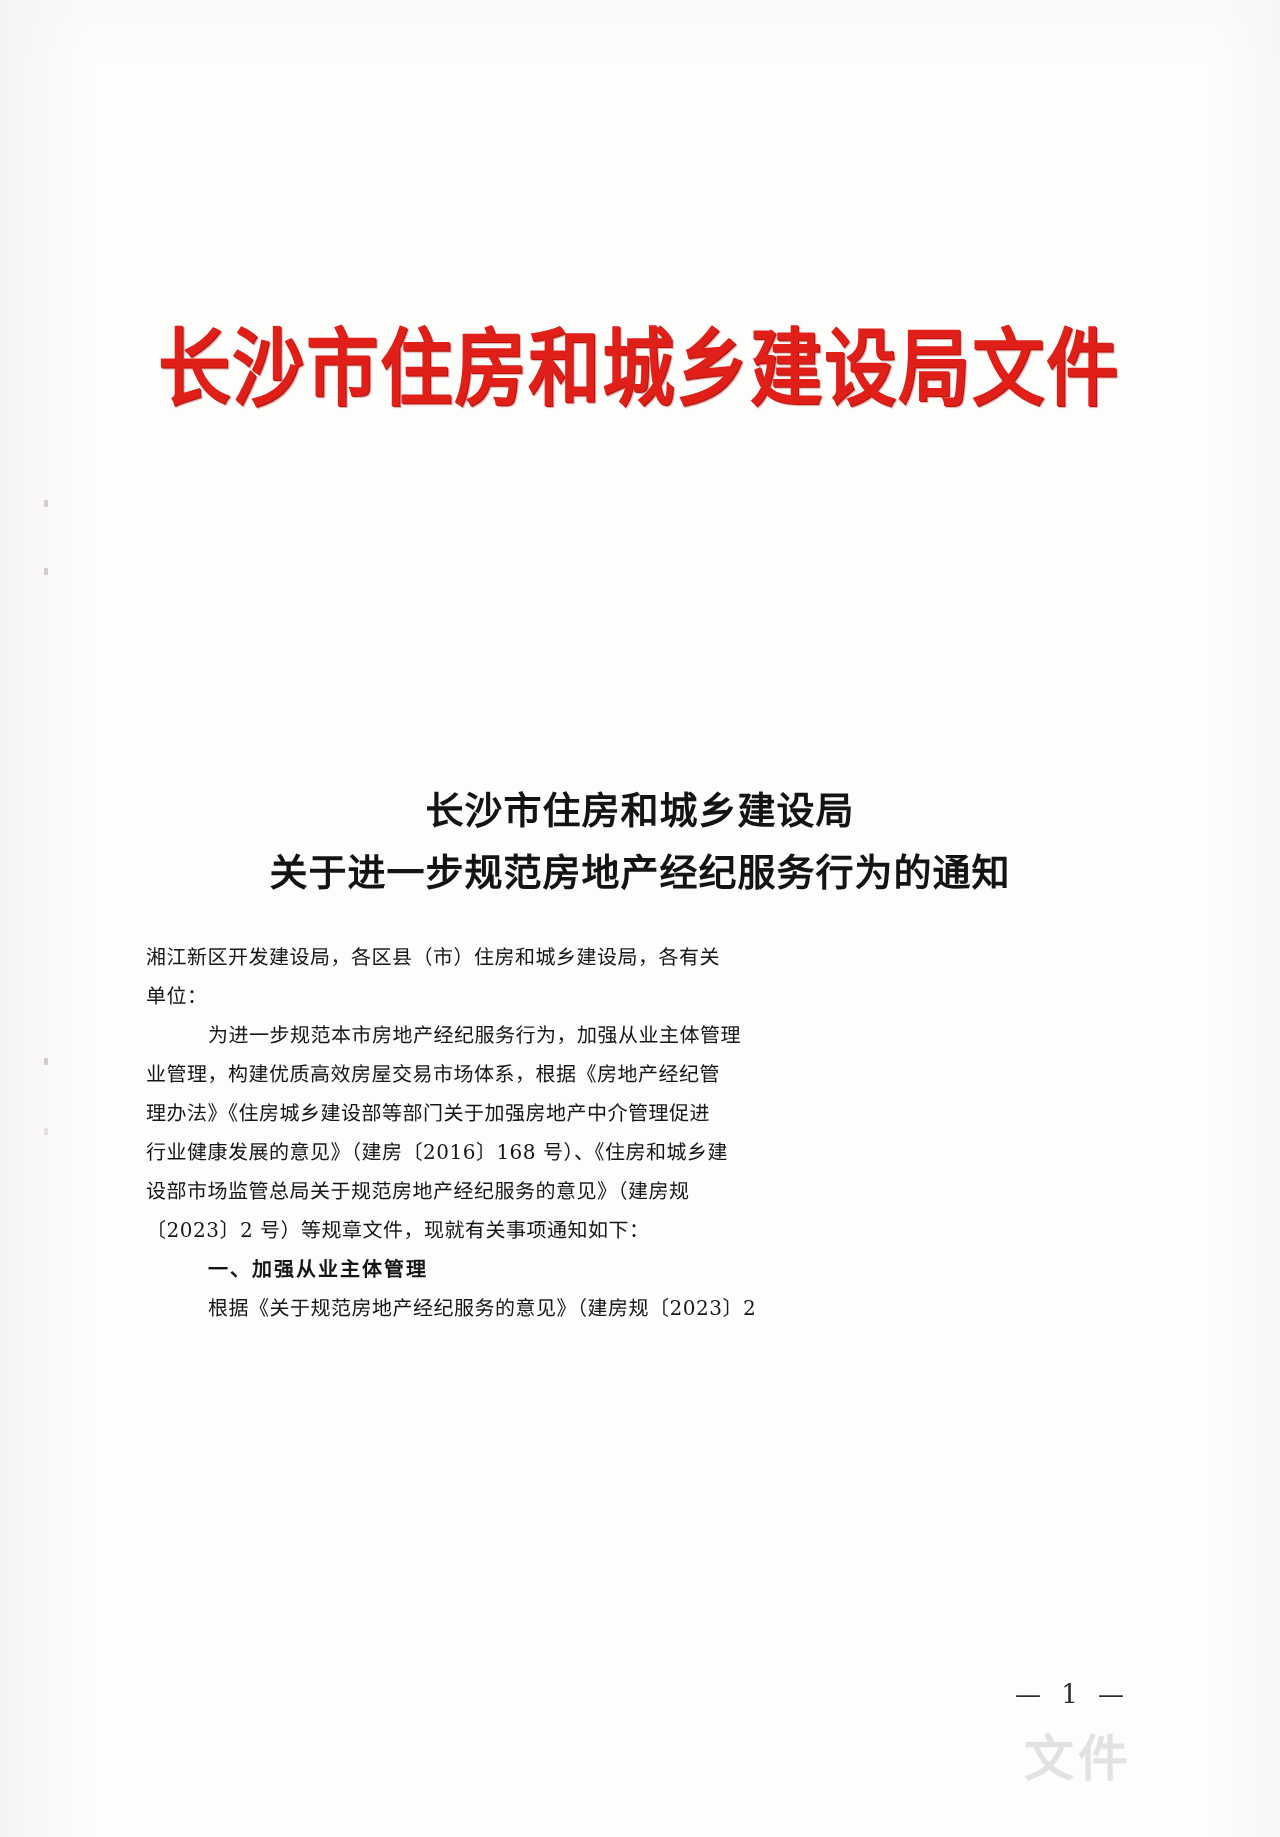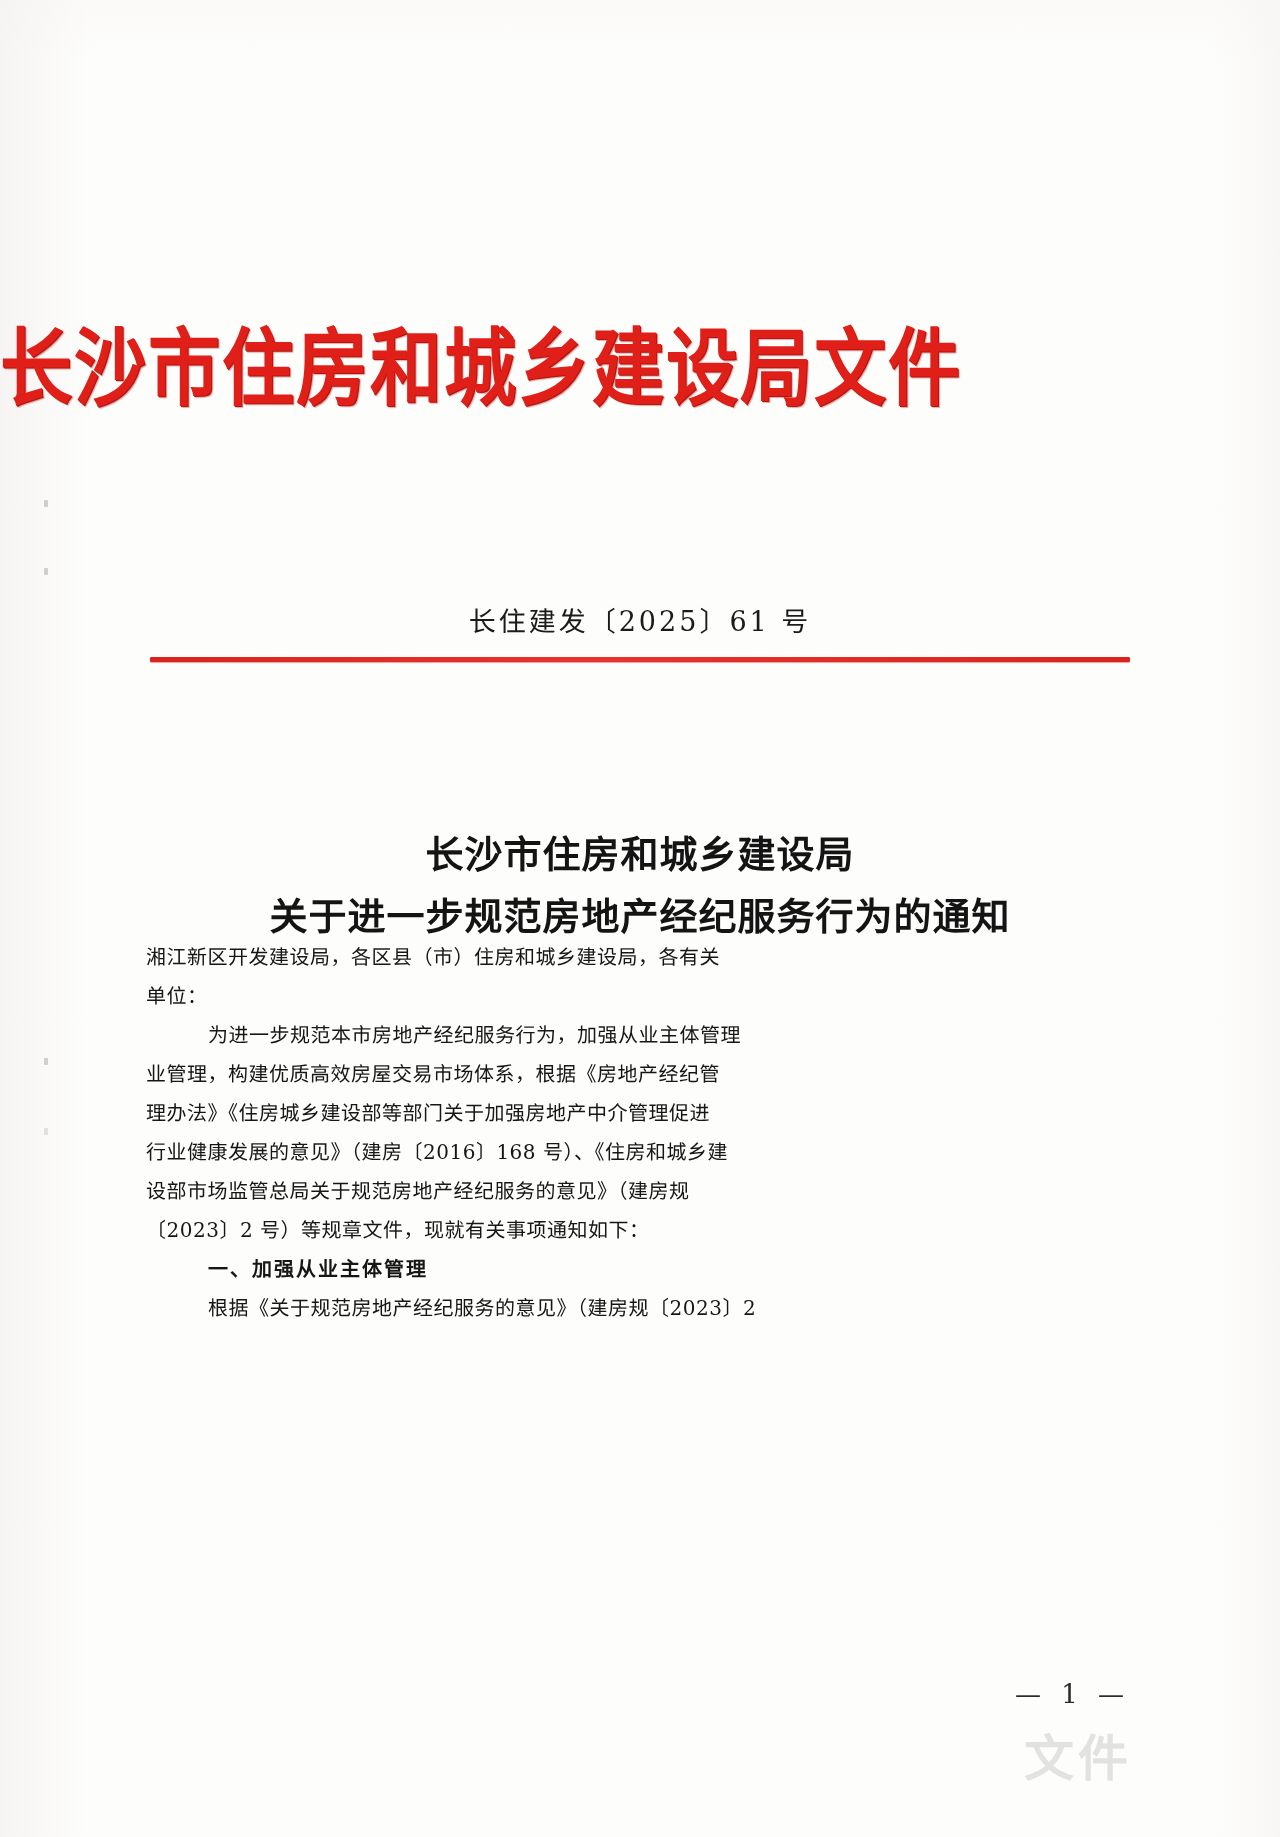--- a/index.html
+++ b/index.html
@@ -46,20 +46,21 @@
     border-radius: 1px;
     opacity: 0.85;
   }
 
   
   .masthead {
     position: absolute;
     left: 0;
     right: 2px;
     top: 326px;
+    text-align: center;
   }
   .masthead-title {
     font-family: "DejaVu Serif", "Liberation Serif", serif;
     font-weight: 700;
     font-size: 72px;
     line-height: 1.0;
     letter-spacing: 2px;
     color: #e01f18;
     text-shadow:
       1px 1px 0 #b8140f,
@@ -89,21 +90,21 @@
     background: linear-gradient(90deg, #d8241c 0%, #e8332b 45%, #d8241c 100%);
     border-radius: 1px;
     box-shadow: 0 1px 1px rgba(180,25,20,0.4);
   }
 
   
   .doc-title {
     position: absolute;
     left: 140px;
     right: 140px;
-    top: 824px;
+    top: 780px;
     text-align: center;
     font-family: "DejaVu Serif", "Liberation Serif", serif;
     font-weight: 700;
     font-size: 38px;
     line-height: 1.62;
     letter-spacing: 1px;
     color: #141414;
   }
   .doc-title div { white-space: nowrap; }
 
@@ -171,24 +172,20 @@
     <div class="scan-mark" style="top:500px;"></div>
     <div class="scan-mark" style="top:568px;"></div>
     <div class="scan-mark" style="top:1058px;"></div>
     <div class="scan-mark" style="top:1128px; opacity:0.5;"></div>
   </div>
 
   <div class="masthead">
     <div class="masthead-title">长沙市住房和城乡建设局文件</div>
   </div>
 
-  <div class="docnum-block">
-    <div class="docnum">长住建发〔2025〕61 号</div>
-    <div class="red-rule"></div>
-  </div>
 
   <div class="doc-title">
     <div>长沙市住房和城乡建设局</div>
     <div>关于进一步规范房地产经纪服务行为的通知</div>
   </div>
 
   <div class="body-block" id="body-block">
       <div class="body-line">湘江新区开发建设局，各区县（市）住房和城乡建设局，各有关</div>
       <div class="body-line">单位：</div>
       <div class="body-line indent">为进一步规范本市房地产经纪服务行为，加强从业主体管理</div>

